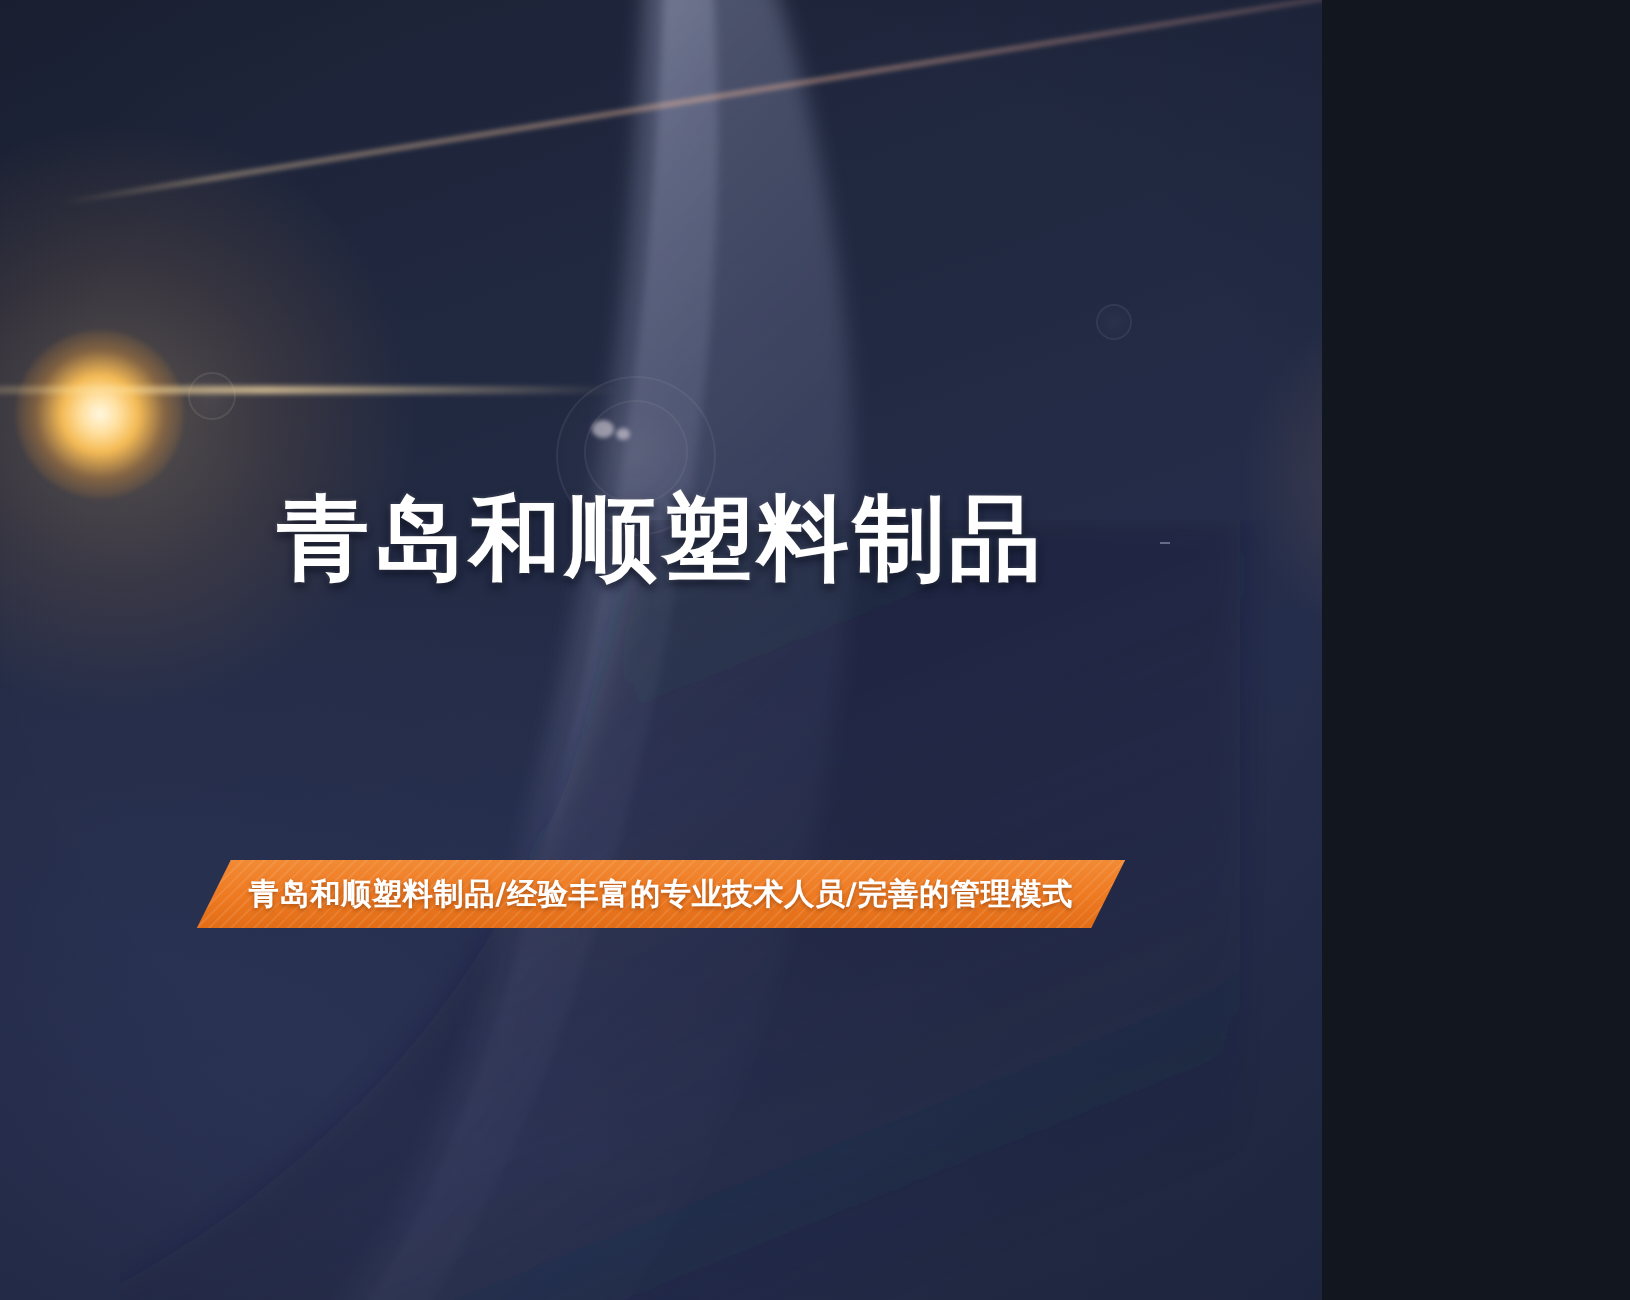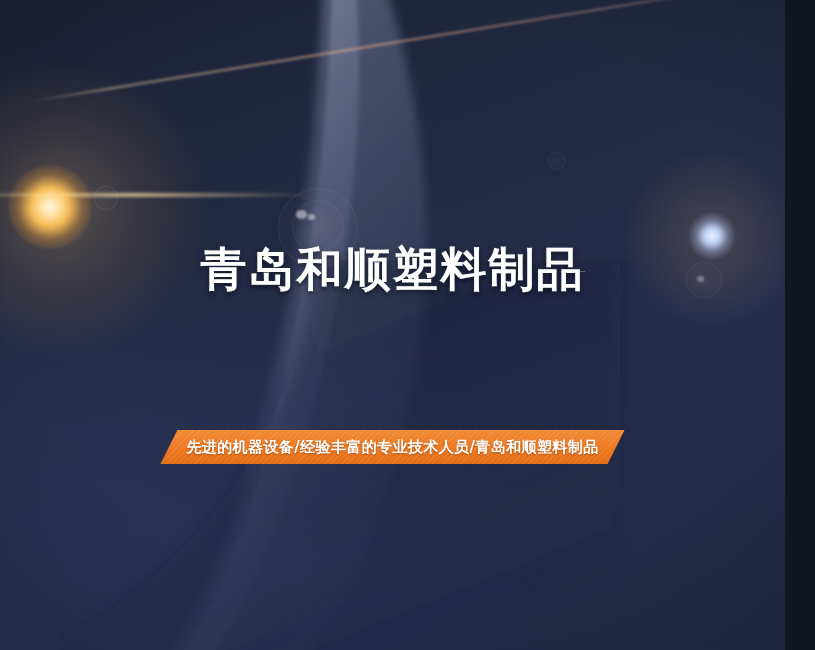--- a/index.html
+++ b/index.html
@@ -2,21 +2,21 @@
 <html><head>
 <meta charset="utf-8">
 <style>
   html, body {
     margin: 0;
     padding: 0;
     background: #11161f;
   }
   #banner {
     position: relative;
-    width: 785px;
+    width: 661px;
     height: 650px;
     overflow: hidden;
     font-family: "DejaVu Sans", "Liberation Sans", sans-serif;
     background: #232b45;
   }
 
   
   .bg-base {
     position: absolute;
     inset: 0;
@@ -260,17 +260,17 @@
   <div class="dash-rule"></div>
 
   <div class="content">
 
     <h1 class="title">青岛和顺塑料制品</h1>
 
     <div class="subtitle">
     </div>
 
     <div class="ribbon-wrap">
-      <div class="ribbon">先进的机器设备/经验丰富的专业技术人员/青岛和顺塑料制品</div>
+      <div class="ribbon">青岛和顺塑料制品/经验丰富的专业技术人员/完善的管理模式</div>
     </div>
 
   </div>
 </div>
 
 </body></html>

